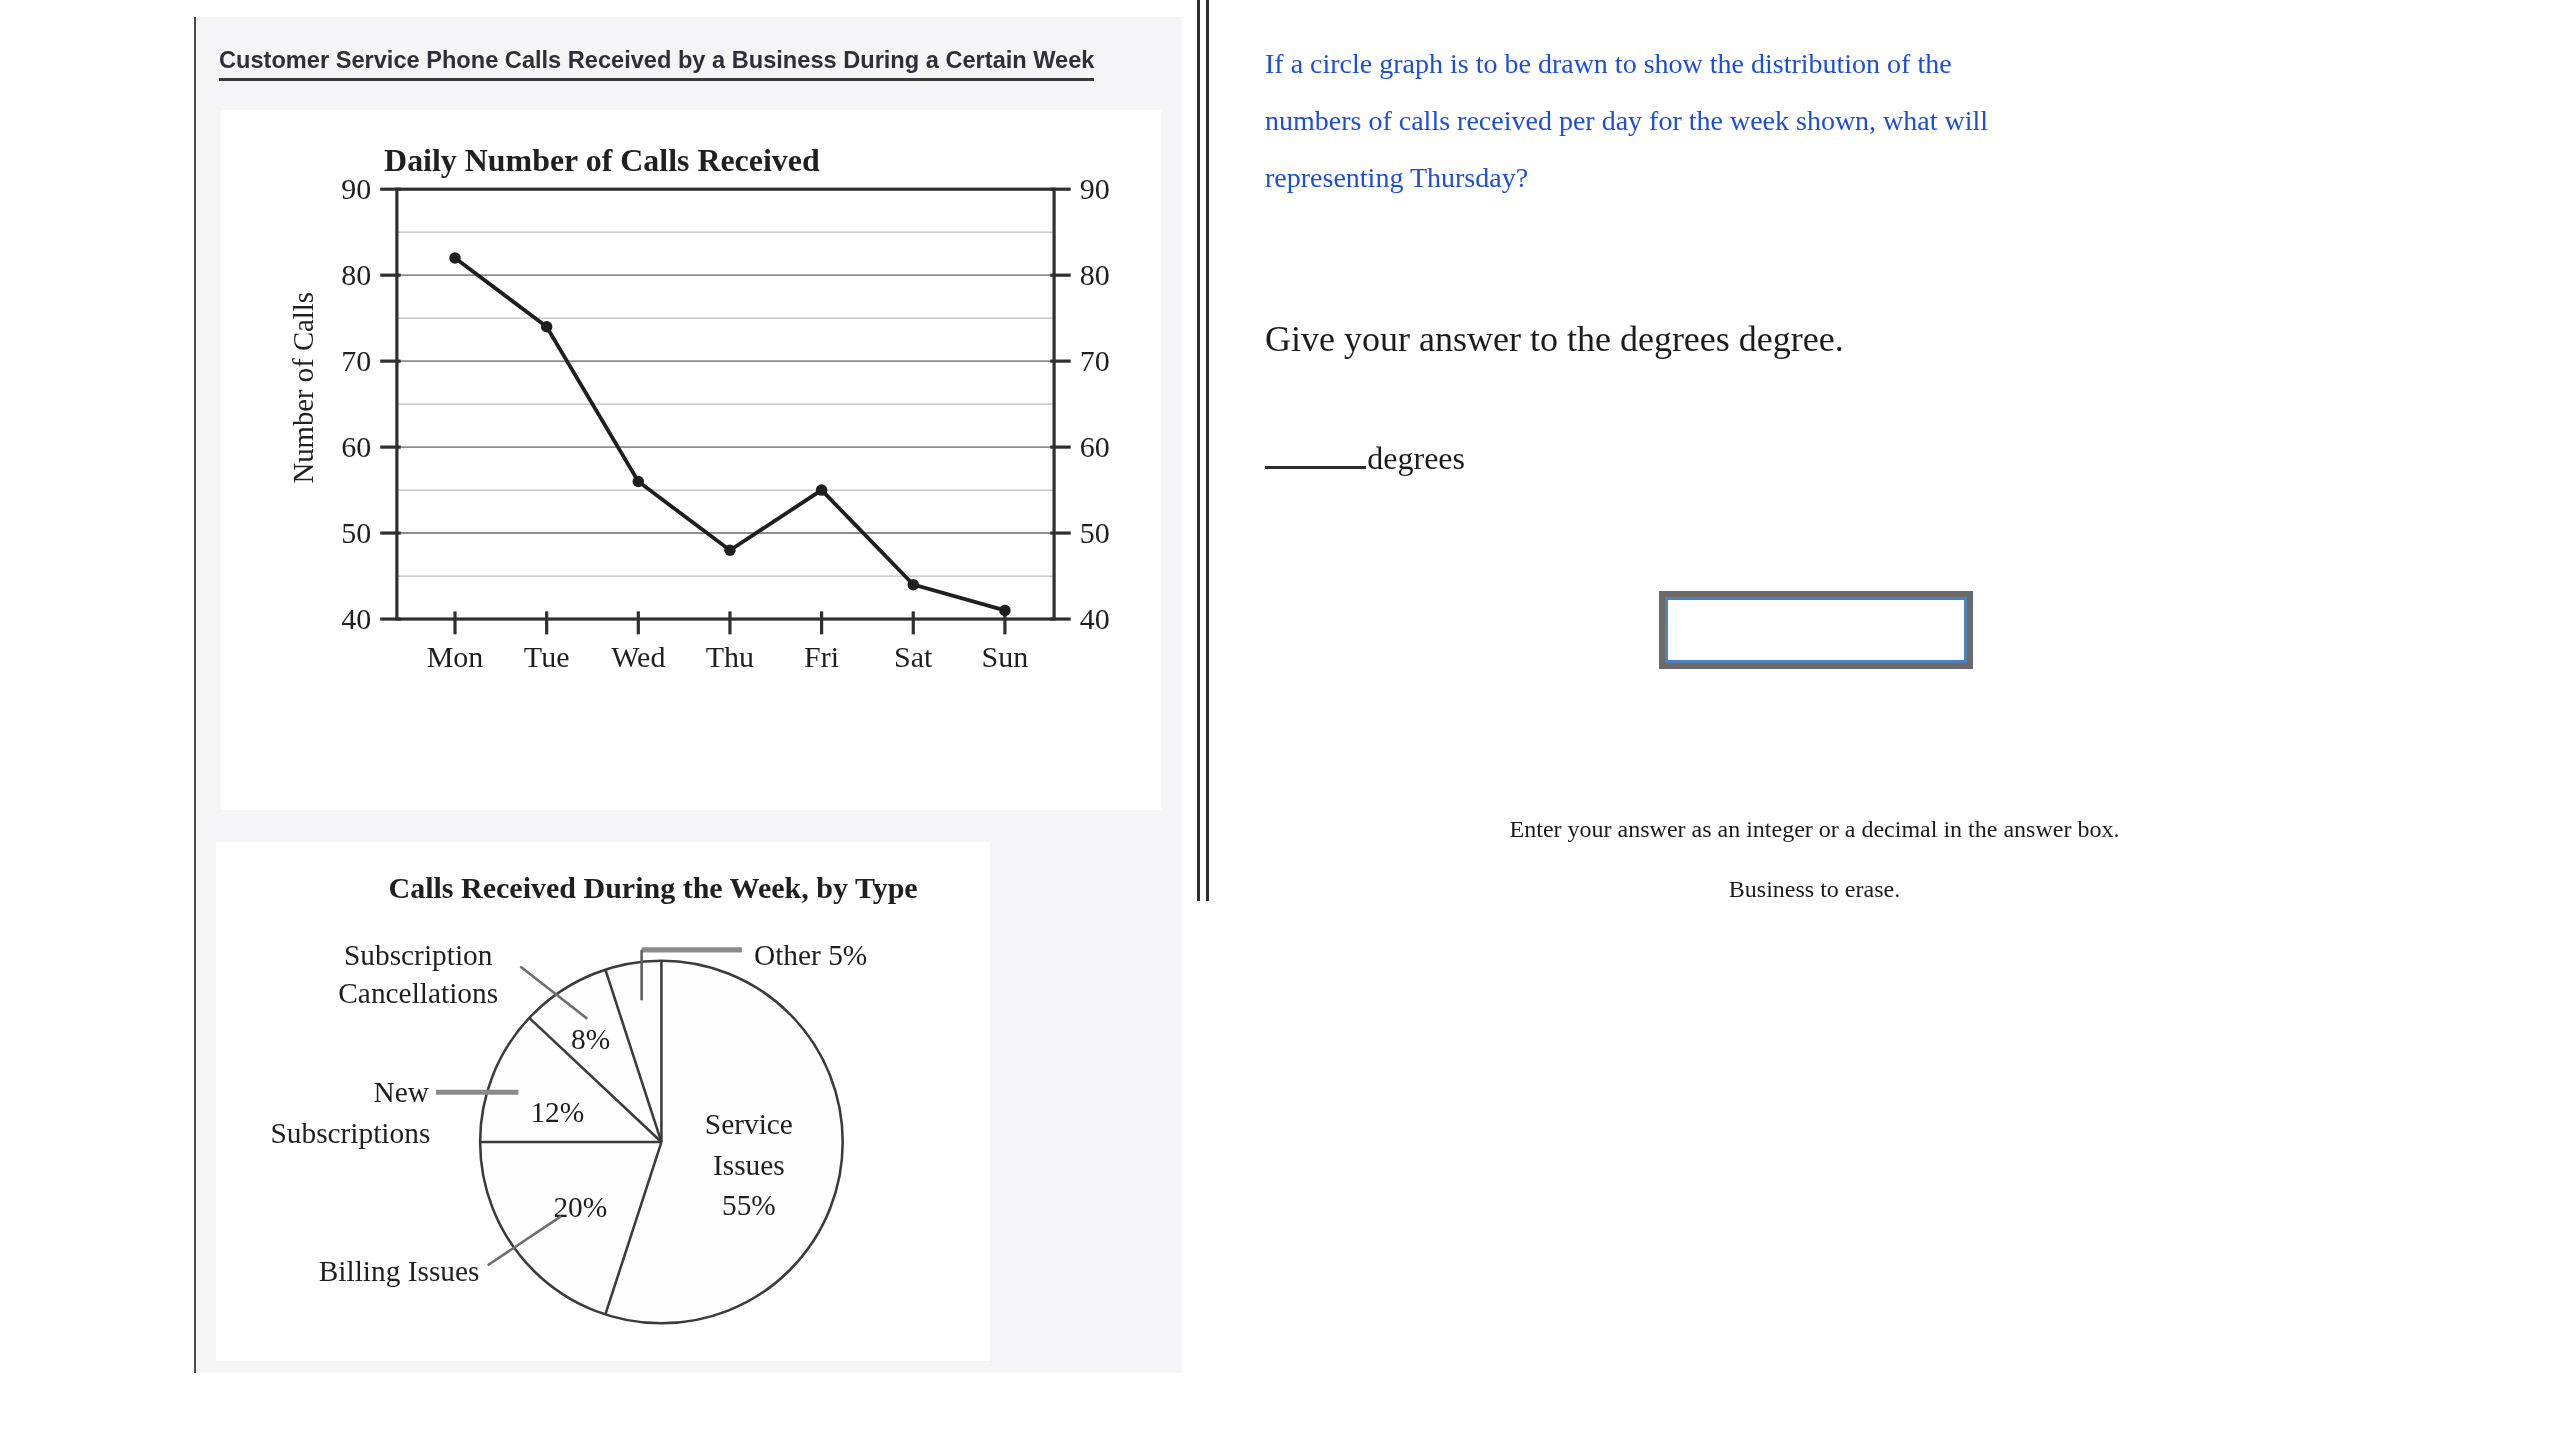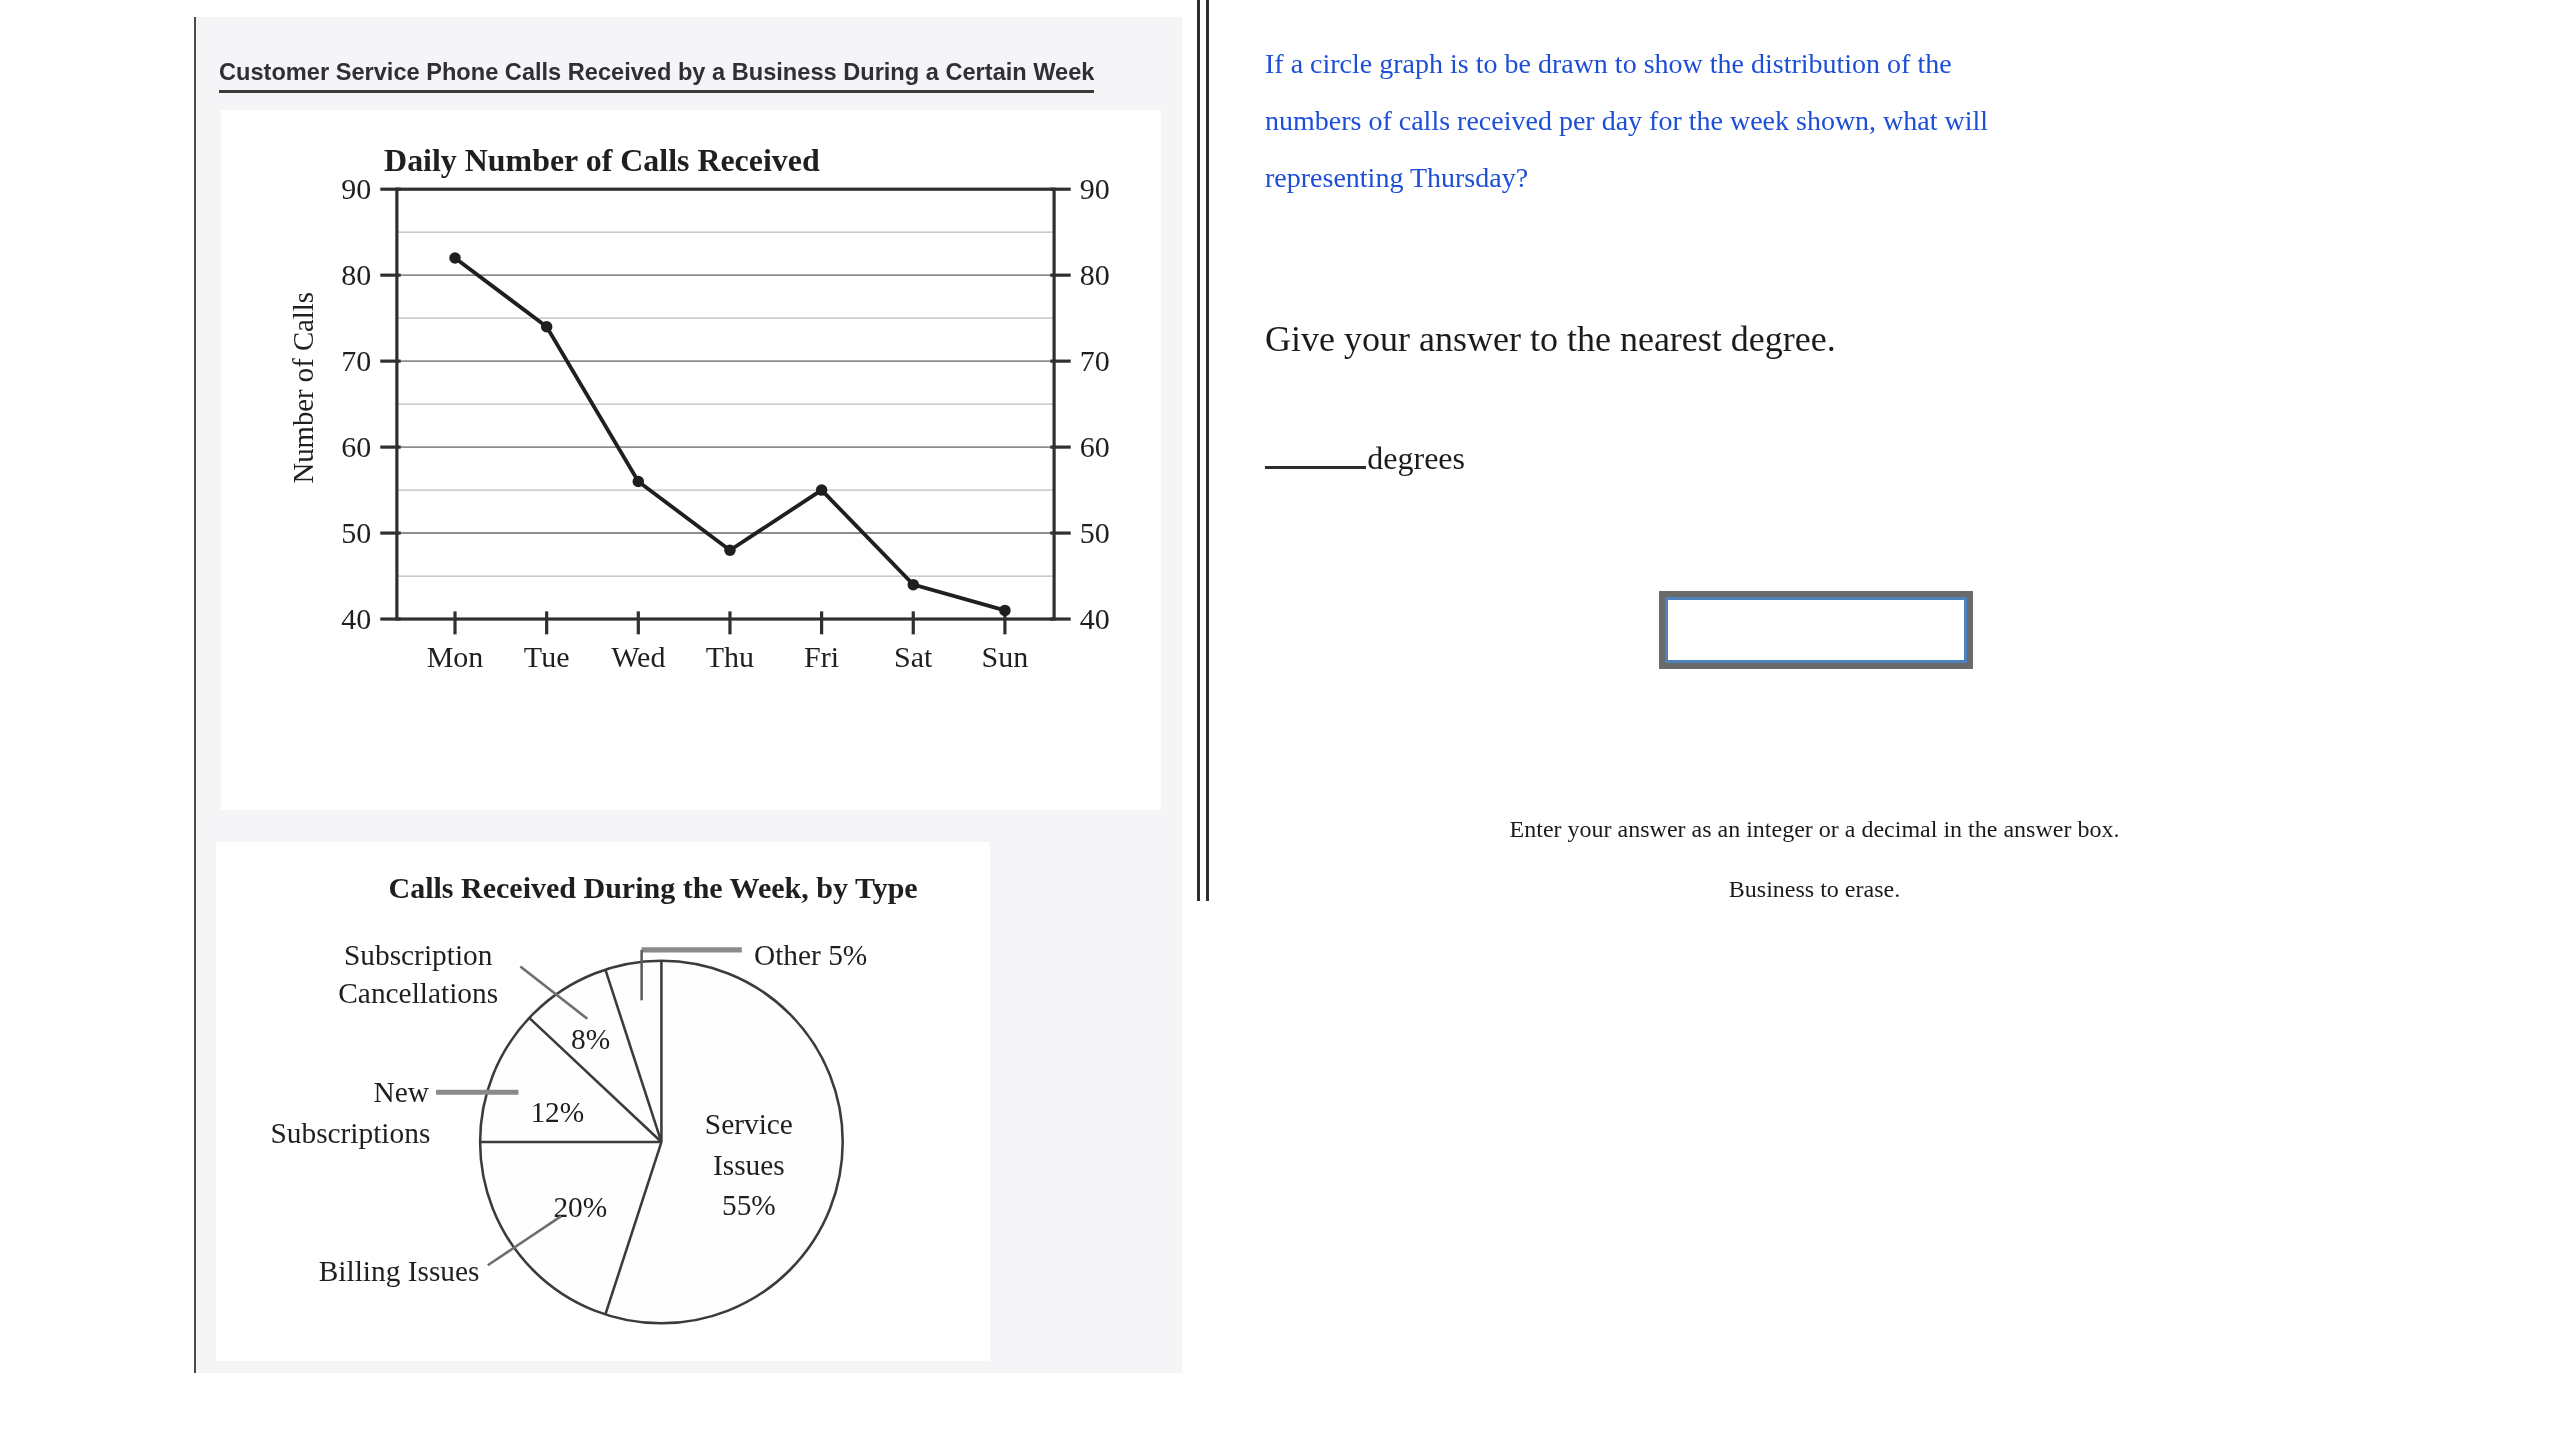--- a/index.html
+++ b/index.html
@@ -18,21 +18,20 @@
     box-sizing:border-box;
   }
   .panel-heading{
     position:absolute;left:219px;top:47px;
     font-family:"Liberation Sans", sans-serif;
     font-weight:bold;font-size:23.6px;letter-spacing:0px;
     color:#2f2f38;
     border-bottom:3.2px solid #3a3a3a;
     padding-bottom:3.8px;
     white-space:nowrap;
-    margin-top:12px;
   }
   .chart-card{
     position:absolute;left:218px;top:110px;width:940px;height:700px;
     background:#ffffff;
   }
   .pie-card{
     position:absolute;left:213px;top:841px;width:774px;height:519px;
     background:#ffffff;
   }
   svg text{font-family:"Liberation Serif", serif;fill:#1f1f1f;}
@@ -180,21 +179,21 @@
 
 <div class="divider-line" style="left:1197px;"></div>
 <div class="divider-line" style="left:1206px;"></div>
 
 <div class="question-block">
   <div class="q-line">If a circle graph is to be drawn to show the distribution of the</div>
   <div class="q-line">numbers of calls received per day for the week shown, what will</div>
   <div class="q-line">representing Thursday?</div>
 </div>
 
-<div class="instruction-line">Give your answer to the nearest degree.</div>
+<div class="instruction-line">Give your answer to the degrees degree.</div>
 
 <div class="degrees-line"><span class="answer-blank"></span><span>degrees</span></div>
 
 <div class="answer-box-outer">
   <div class="answer-box-inner">
     <input class="answer-input" type="text" value="" style="">
   </div>
 </div>
 
 <div class="footer-block">

